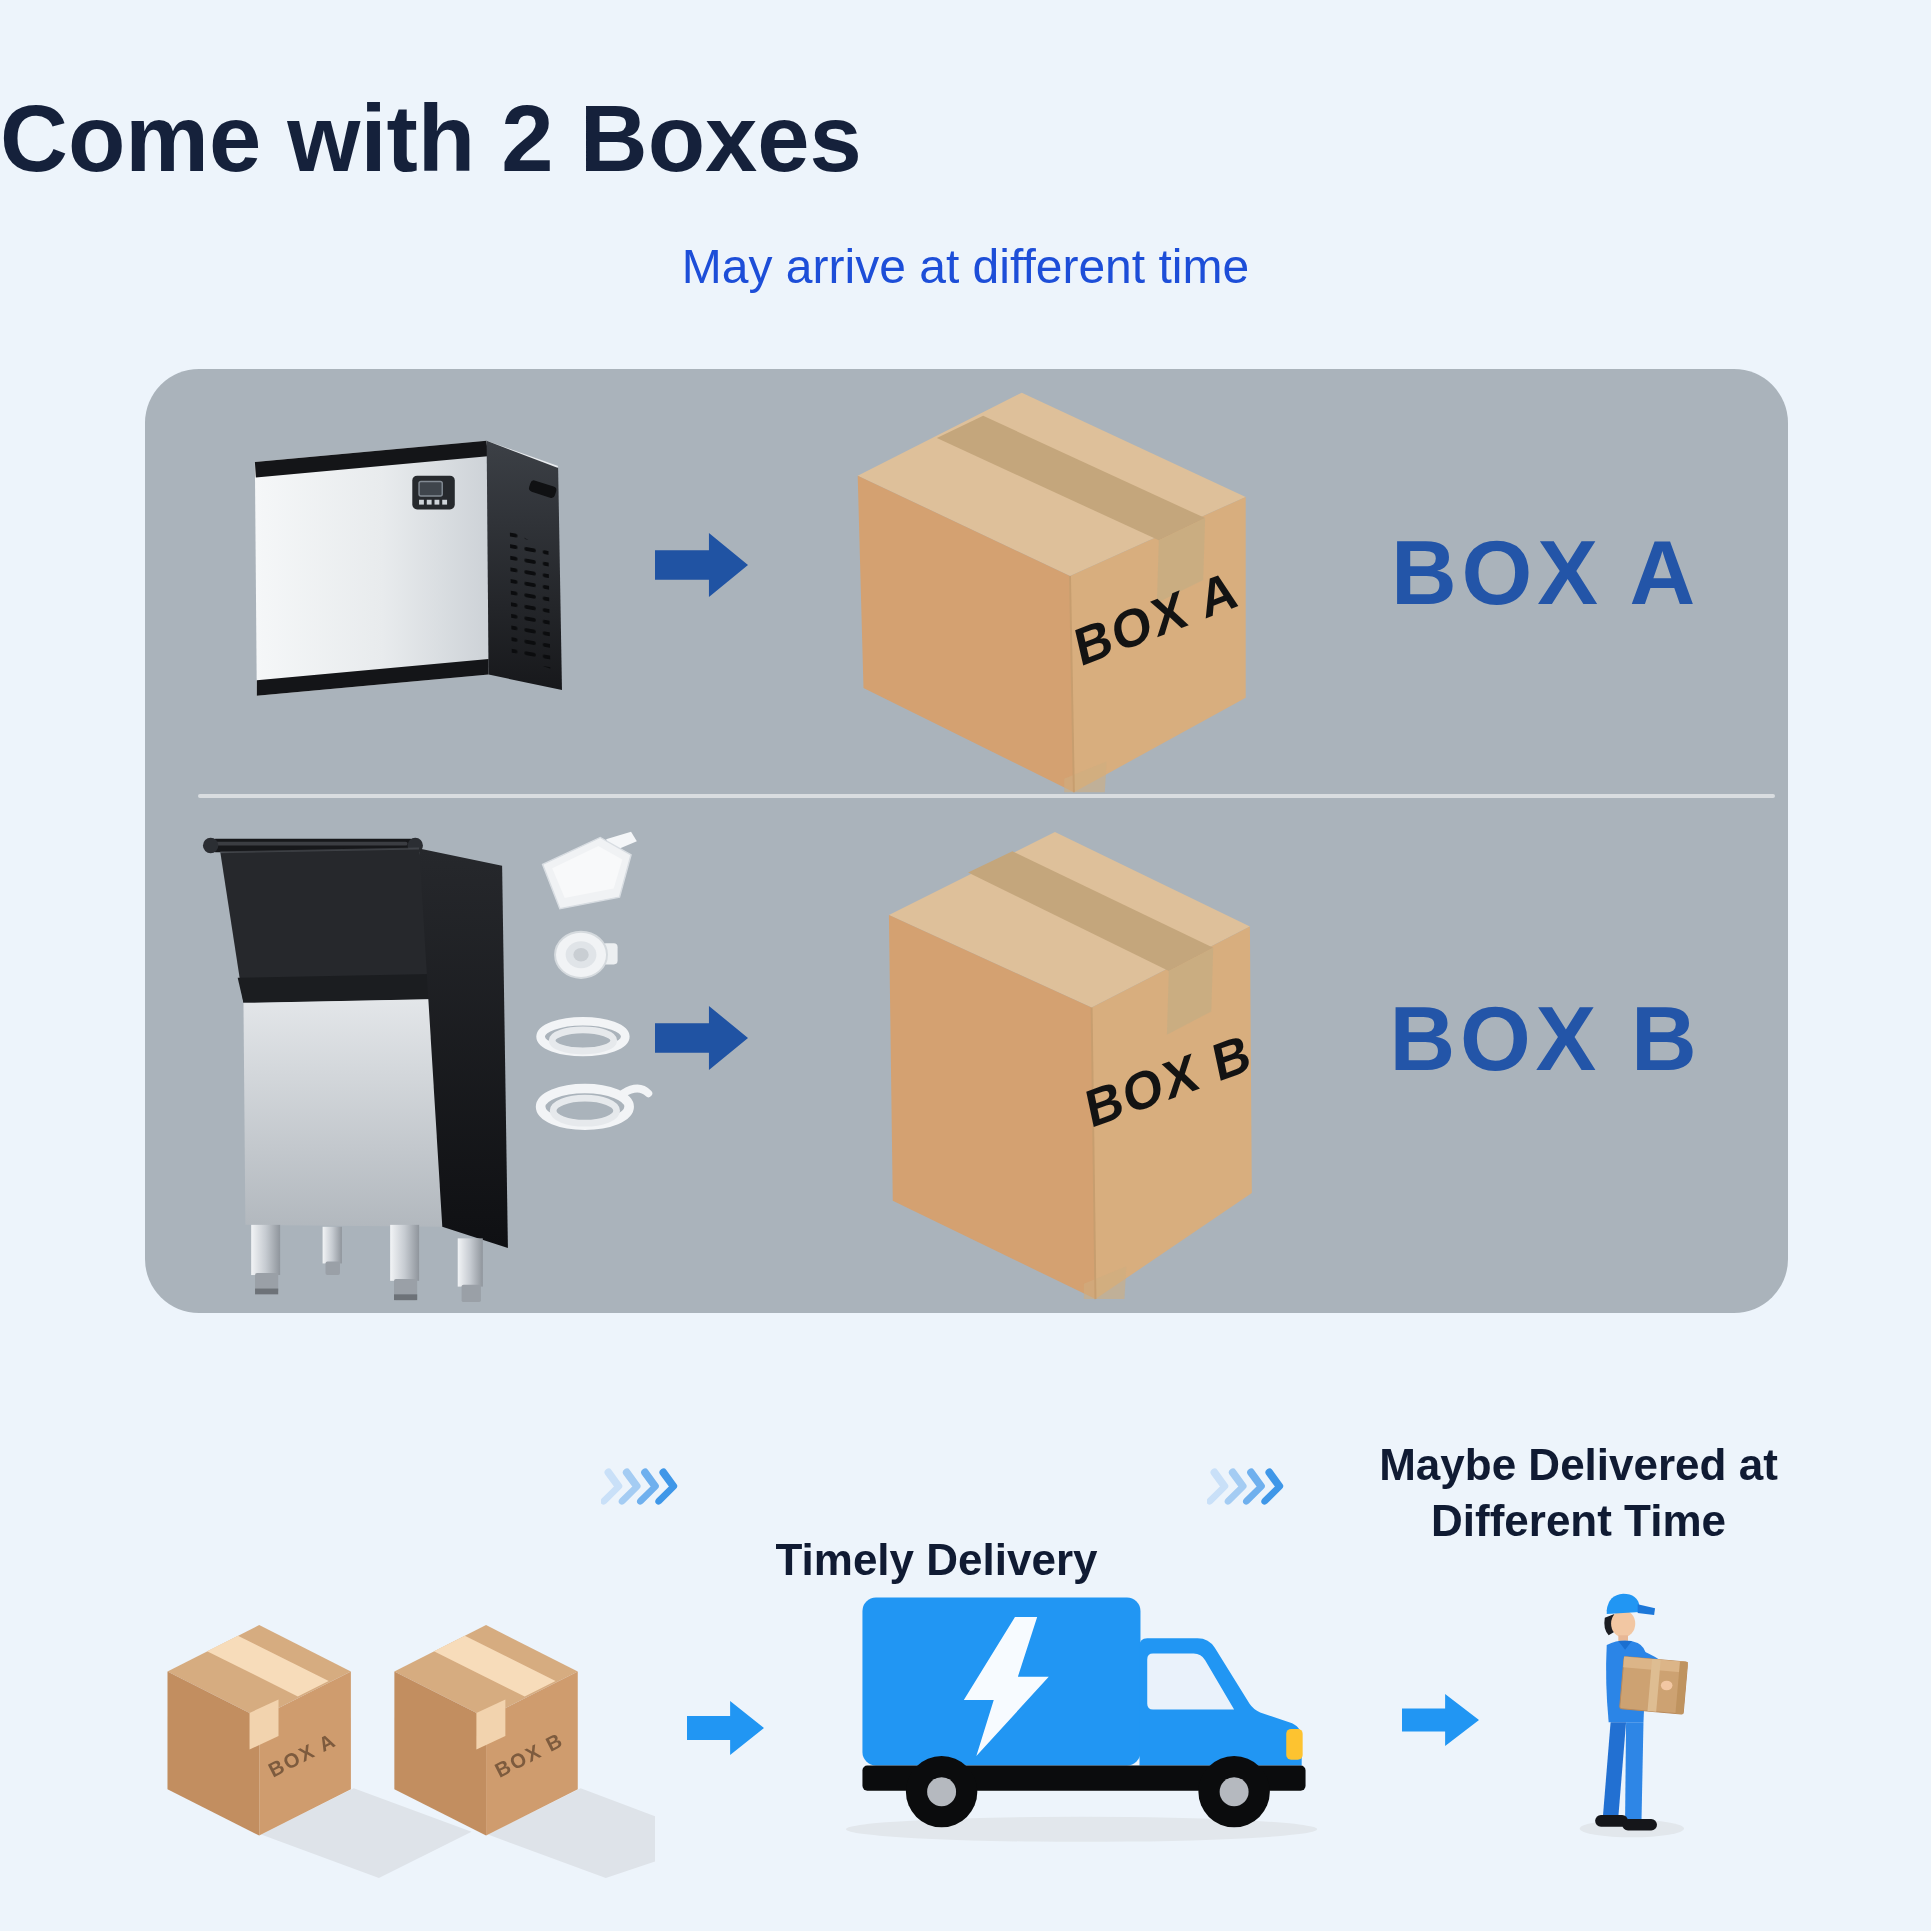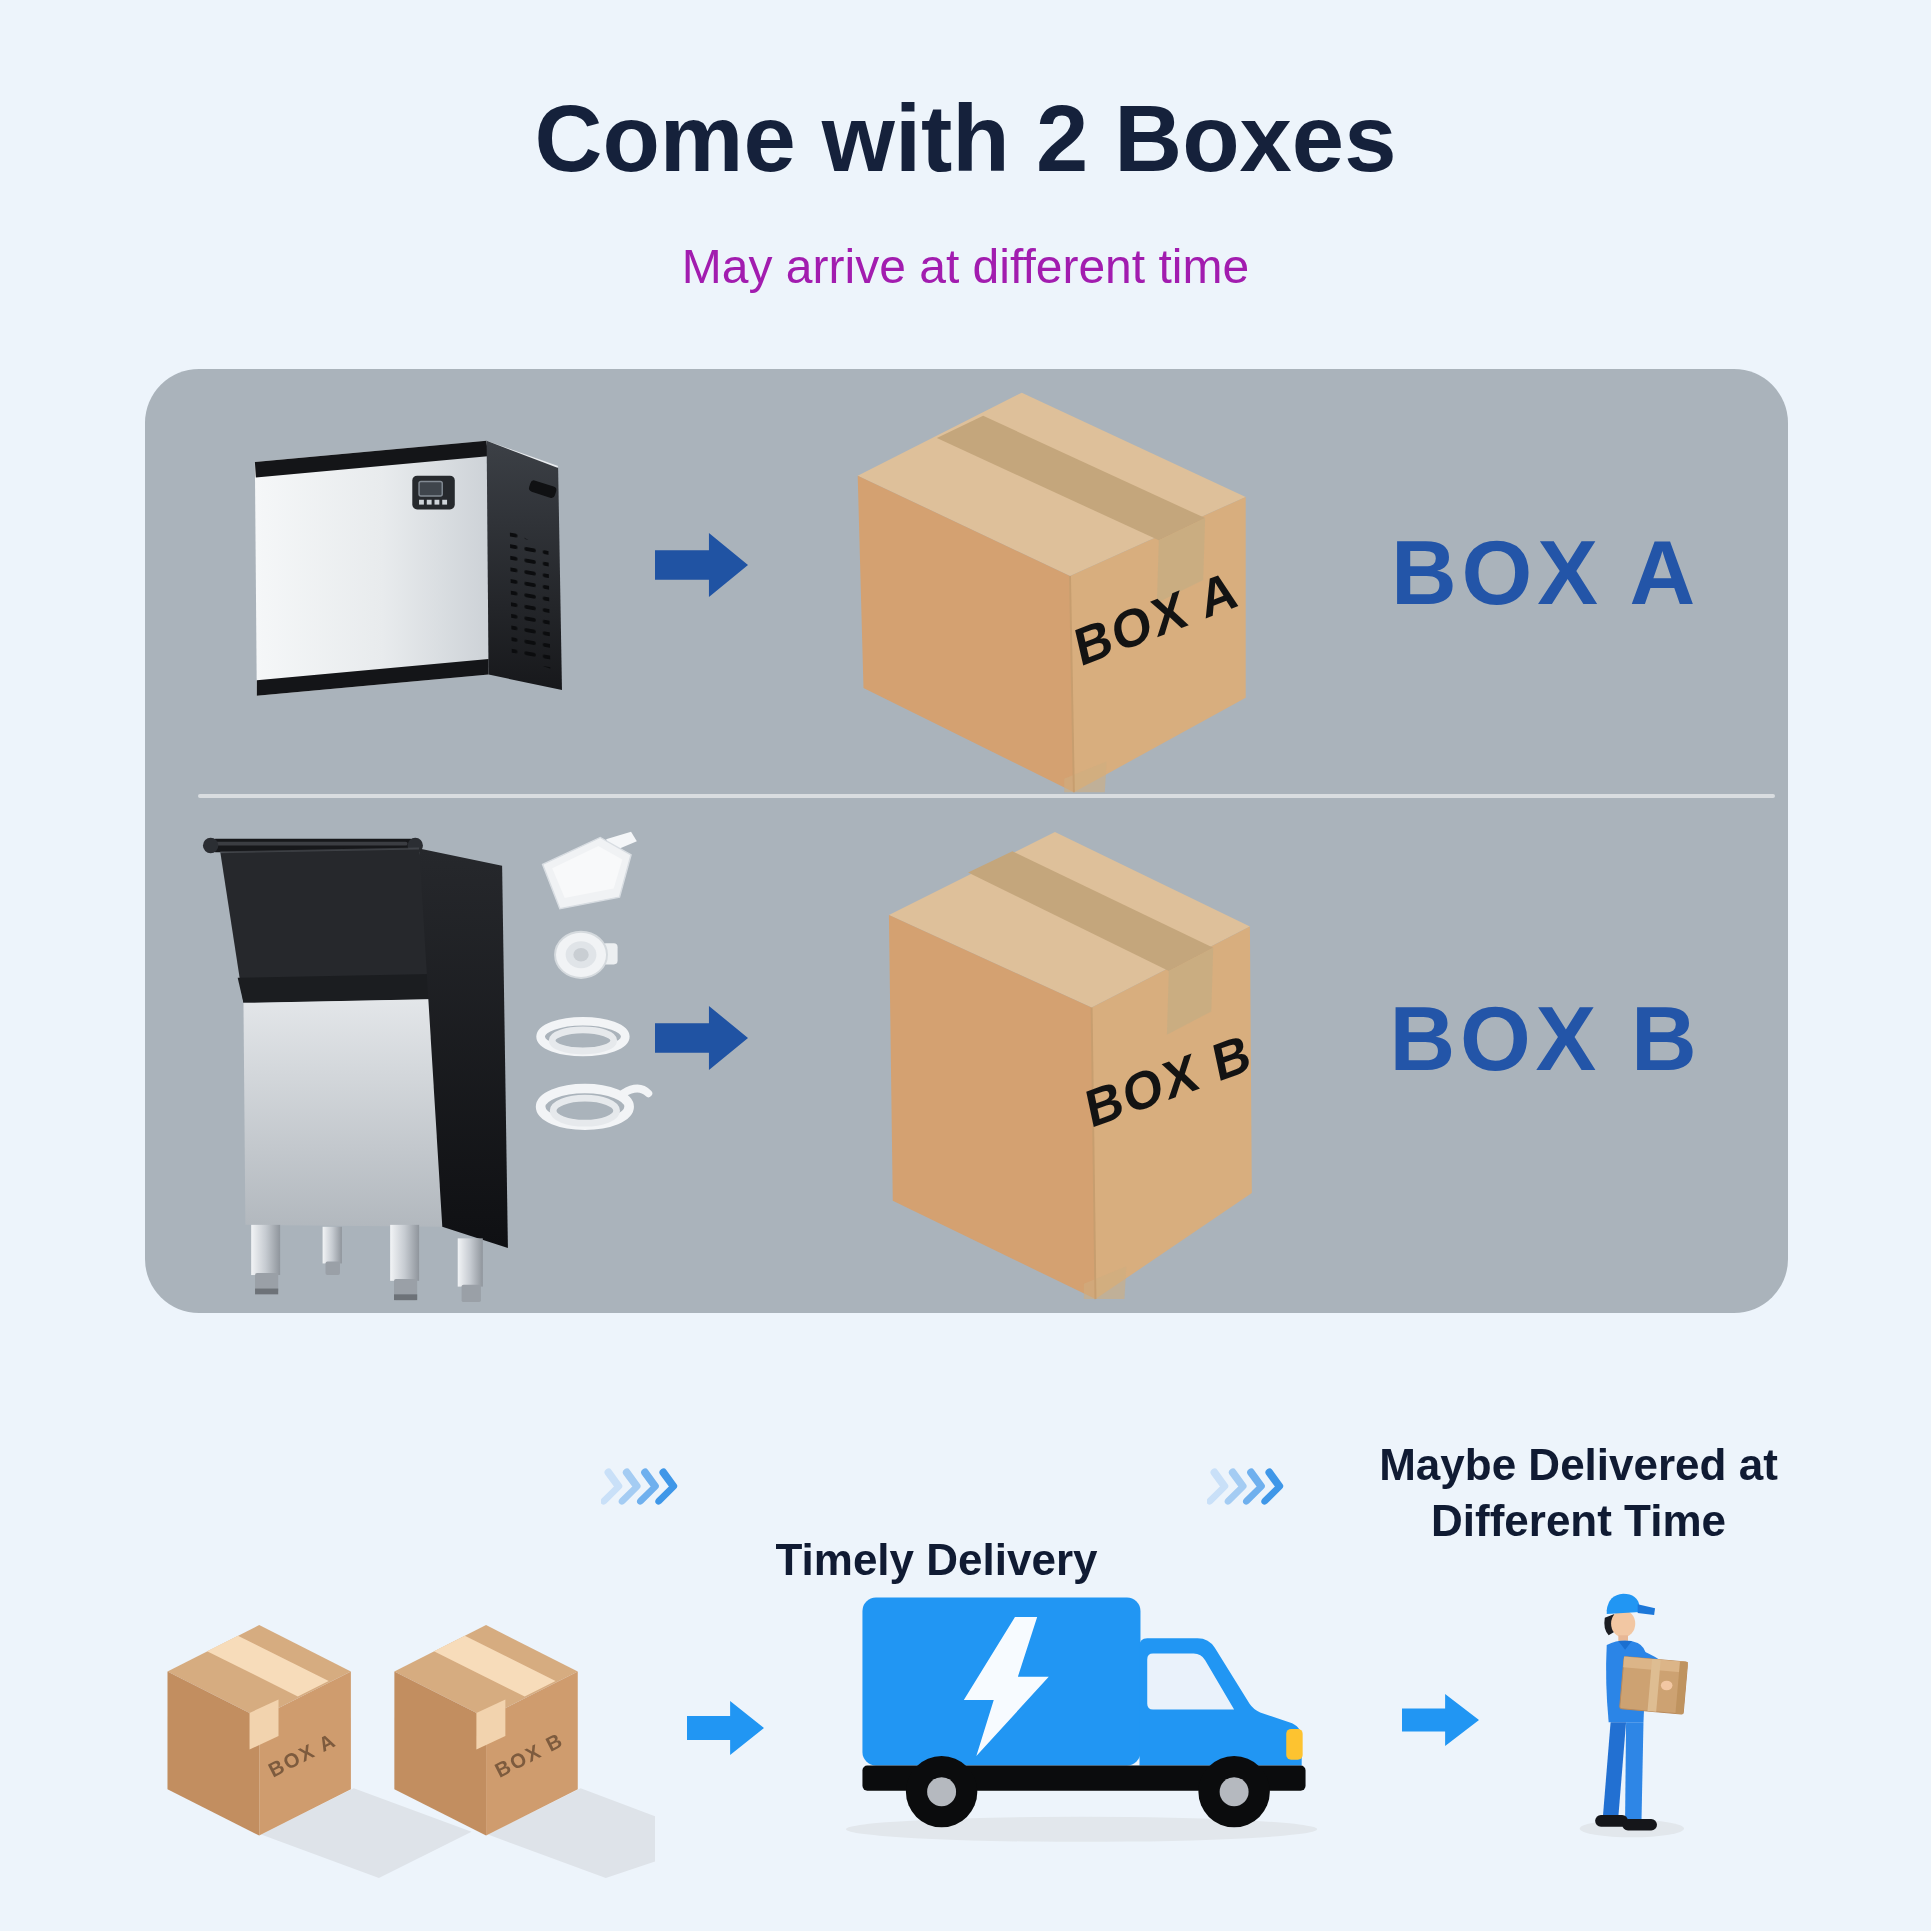--- a/index.html
+++ b/index.html
@@ -1,22 +1,22 @@
 <!DOCTYPE html>
 <html><head>
 <meta charset="utf-8">
 <style>
   html,body{margin:0;padding:0;background:#edf4fb;}
   .canvas{position:relative;width:1931px;height:1931px;background:#edf4fb;overflow:hidden;
           font-family:"Liberation Sans","DejaVu Sans",sans-serif;color:#15213b;}
   .abs{position:absolute;}
 
-  .title{left:0;top:85px;width:100%;text-align:center;font-size:94px;font-weight:800;
+  .title{left:0;top:85px;width:100%;text-align:left;font-size:94px;font-weight:800;
          letter-spacing:0;color:#15213b;}
-  .subtitle{left:0;top:239px;width:100%;text-align:center;font-size:48px;font-weight:500;color:#a21caf;}
+  .subtitle{left:0;top:239px;width:100%;text-align:center;font-size:48px;font-weight:500;color:#1d4ed8;}
 
   .panel{left:145px;top:369px;width:1643px;height:944px;background:#aab3bb;border-radius:54px;}
   .divider{left:53px;top:425px;width:1577px;height:3.9px;background:rgba(255,255,255,.55);border-radius:1.9px;}
 
   .big-label{width:425px;height:145px;line-height:145px;text-align:center;font-size:91px;
              font-weight:800;color:#2355a8;letter-spacing:4.8px;white-space:nowrap;}
   .label-a{left:1188px;top:131px;}
   .label-b{left:1188px;top:597px;}
 
   .arrow{background:#2053a3;clip-path:polygon(0 27%,58% 27%,58% 0,100% 50%,58% 100%,58% 73%,0 73%);}

